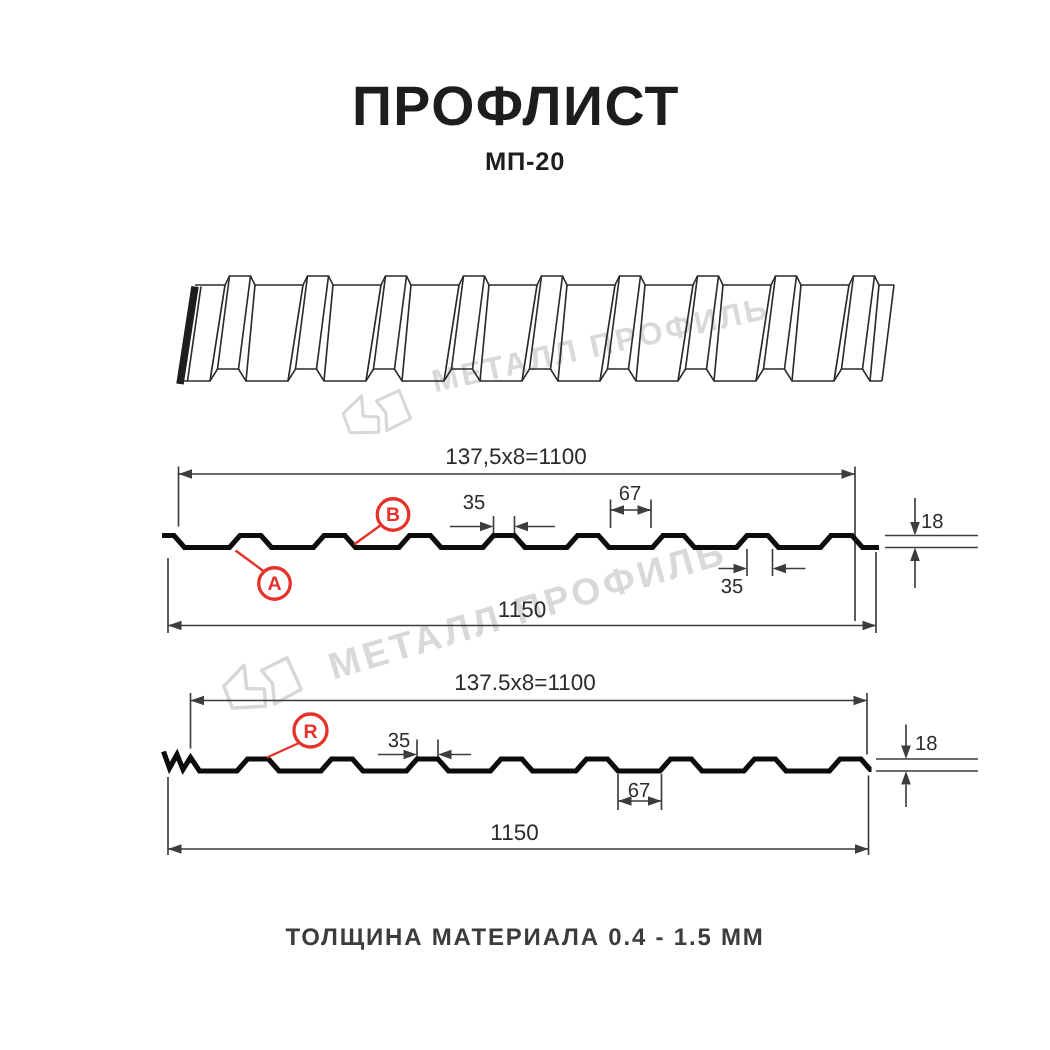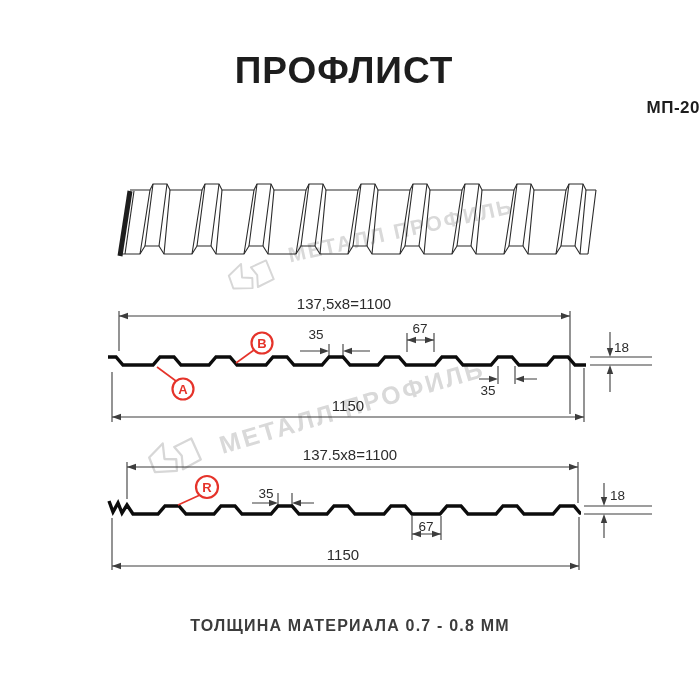--- a/index.html
+++ b/index.html
@@ -1,20 +1,20 @@
 <!DOCTYPE html>
 <html><head>
 <meta charset="utf-8">
 <style>
   html,body{margin:0;padding:0;background:#fff;}
   .page{position:relative;width:700px;height:700px;background:#ffffff;overflow:hidden;
         font-family:"Liberation Sans",sans-serif;}
   .title{position:absolute;left:0;top:50px;width:688px;text-align:center;
          font-size:37px;font-weight:800;letter-spacing:1px;color:#1d1d1d;}
-  .subtitle{position:absolute;left:0;top:98px;width:700px;text-align:right;
+  .subtitle{position:absolute;left:0;top:98px;width:700px;text-align:center;
          font-size:17px;font-weight:700;letter-spacing:.5px;color:#1d1d1d;}
   .footnote{position:absolute;left:0;top:617px;width:700px;text-align:center;
          font-size:16px;font-weight:700;letter-spacing:1.2px;color:#3c3c3c;}
   .wm-text{position:absolute;white-space:nowrap;font-weight:700;color:#d9d9d9;}
   .wm1t{left:286px;top:244px;font-size:21px;letter-spacing:2px;
         transform:rotate(-12.5deg);transform-origin:0 0;}
   .wm2t{left:216px;top:432px;font-size:25px;letter-spacing:2.5px;
         transform:rotate(-16.5deg);transform-origin:0 0;}
   .wm-logo{position:absolute;}
   .wm1l{left:226px;top:258px;transform:rotate(-12deg);}
@@ -119,14 +119,14 @@
       <text class="dimtxt" x="610" y="500">18</text>
       <text class="bigtxt" x="343" y="560" text-anchor="middle">1150</text>
       <g>
         <line class="redl" x1="200" y1="495" x2="178" y2="505"></line>
         <circle class="redc" cx="207" cy="487" r="11"></circle>
         <text class="redt" x="207" y="492" text-anchor="middle">R</text>
       </g>
     </g>
   </svg>
 
-  <div class="footnote">ТОЛЩИНА МАТЕРИАЛА 0.7 - 0.8 ММ</div>
+  <div class="footnote">ТОЛЩИНА МАТЕРИАЛА 0.4 - 1.5 ММ</div>
 </div>
 
 </body></html>

